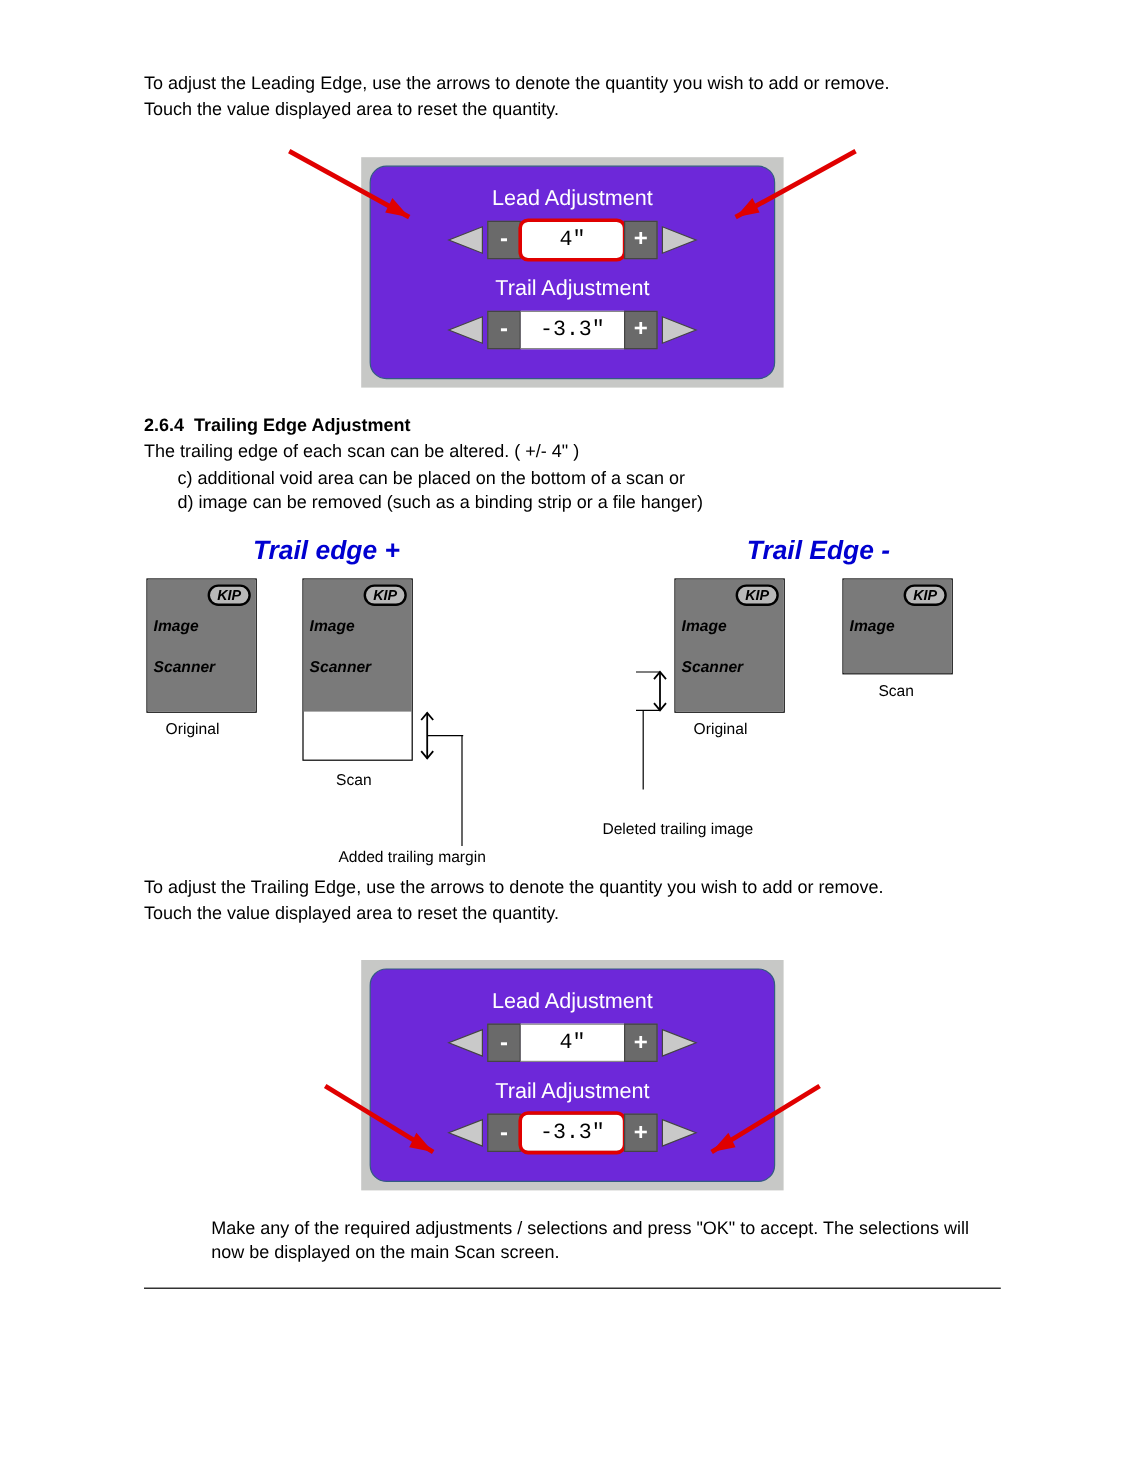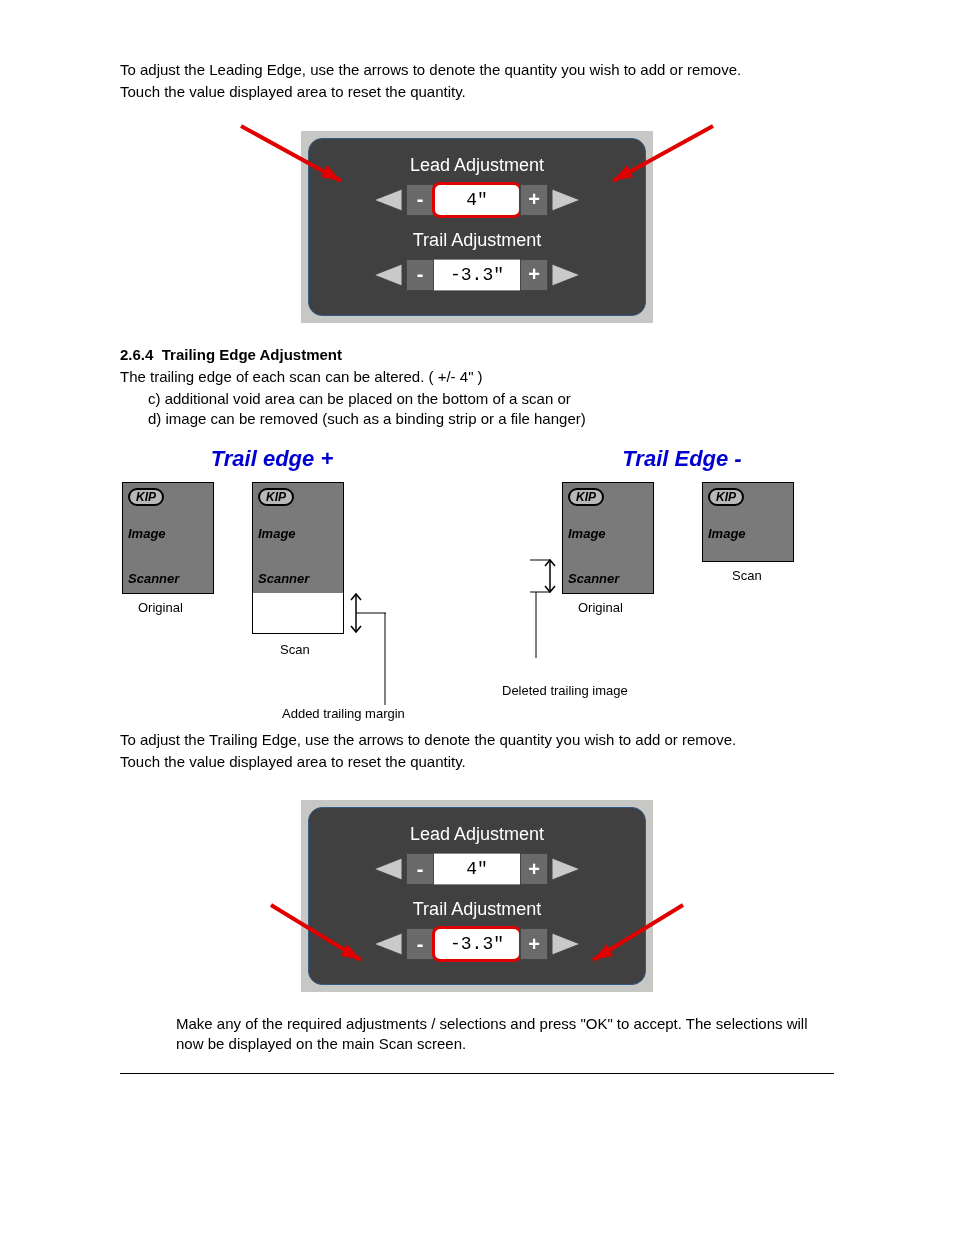--- a/index.html
+++ b/index.html
@@ -22,21 +22,21 @@
     justify-content: center;
     margin: 28px 0 22px 0;
     position: relative;
   }
   .panel-outer {
     background: #c7c8c6;
     padding: 7px;
     position: relative;
   }
   .panel {
-    background: #404040;
+    background: #6d28d9;
     border: 1px solid #345b82;
     border-radius: 14px;
     width: 320px;
     padding: 16px 8px 24px 8px;
     text-align: center;
     position: relative;
   }
   .panel-title {
     color: #fff;
     font-size: 18px;
@@ -130,27 +130,28 @@
     display: inline-block;
     color: #000;
     font-weight: bold;
     font-style: italic;
     font-size: 12px;
     padding: 0 6px;
     border: 2px solid #000;
     border-radius: 10px;
     background: #b8b8b8;
     margin-bottom: 6px;
+    margin-left: 45px;
   }
   .doc-grey .line {
     font-weight: bold;
     font-style: italic;
     font-size: 13px;
     color: #000;
-    margin-top: 14px;
+    margin-top: 3px;
   }
   .small-label {
     position: absolute;
     font-size: 13px;
   }
   .measure-arrow svg { display:block; }
 
   .footer-hr { border: none; border-top: 1px solid #000; margin: 18px 0 4px 0; }
   .footer-row { display: flex; font-size: 14px; }
   .footer-row .pg { width: 50%; text-align: center; }

